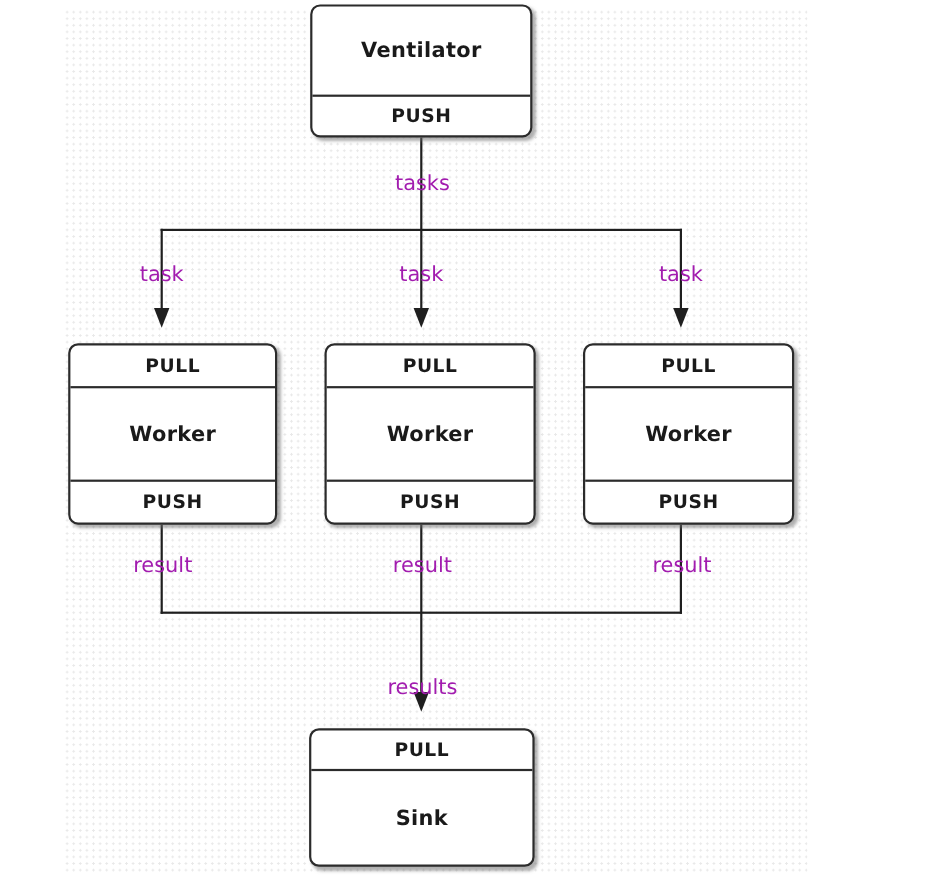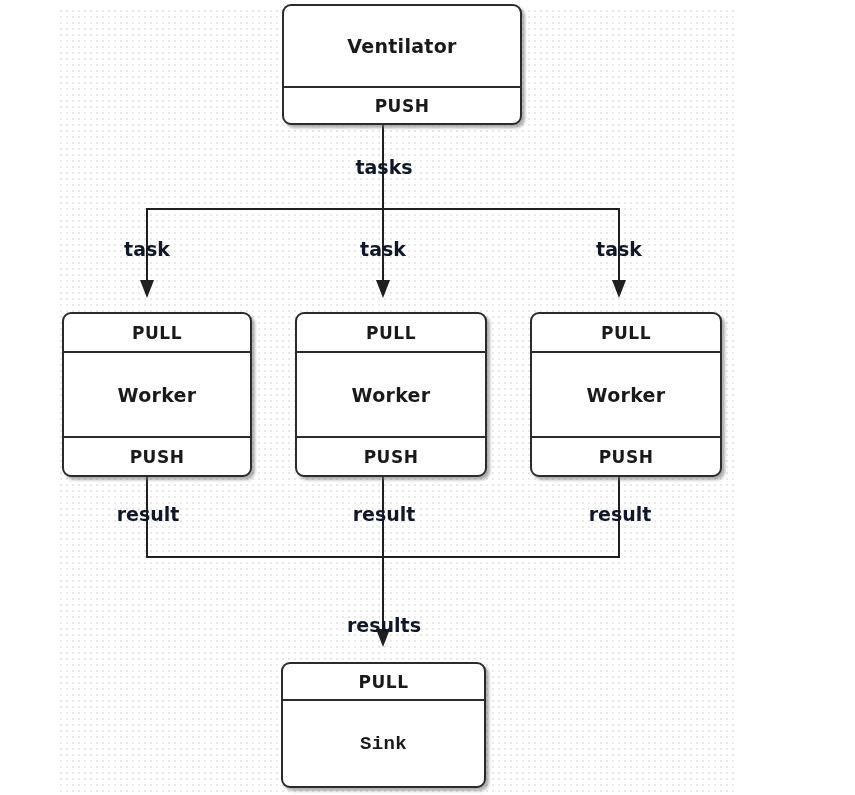--- a/index.html
+++ b/index.html
@@ -55,34 +55,34 @@
     position: absolute;
     width: 0; height: 0;
     border-left: 7px solid transparent;
     border-right: 7px solid transparent;
     border-top: 18px solid #1f1f1f;
     z-index: 2;
   }
   .edge-label {
     position: absolute;
     transform: translateX(-50%);
-    font-weight: bold;
+    font-weight: normal;
     font-size: 19px;
-    color: #0f172a;
+    color: #a21caf;
     white-space: nowrap;
     z-index: 4;
     line-height: 1;
   }
 </style>
 </head>
 <body>
 
 <div class="texture"></div>
 
-<div class="node" style="left:282px; top:4px; width:240px; height:121px;">
+<div class="node" style="left:282px; top:4px; width:202px; height:121px;">
   <div class="section node-title" style="flex:1;">Ventilator</div>
   <div class="divider"></div>
   <div class="section socket-label" style="height:35px;">PUSH</div>
 </div>
 
 <div class="edge-line" style="left:382px; top:125px; width:2px; height:157px;"></div>
 <div class="edge-label" style="left:384px; top:158px;">tasks</div>
 
 <div class="edge-line" style="left:146px; top:208px; width:474px; height:2px;"></div>
 
@@ -131,14 +131,14 @@
 
 <div class="edge-line" style="left:146px; top:556px; width:474px; height:2px;"></div>
 
 <div class="edge-label" style="left:384px; top:588px;margin-top:28px;">results</div>
 
 <div class="arrowhead" style="left:376px; top:629px;"></div>
 
 <div class="node" style="left:281px; top:662px; width:205px; height:126px;">
   <div class="section socket-label" style="height:35px;">PULL</div>
   <div class="divider"></div>
-  <div class="section node-title" style="flex:1;font-family:Liberation Mono, monospace;">Sink</div>
+  <div class="section node-title" style="flex:1;">Sink</div>
 </div>
 
 </body></html>

